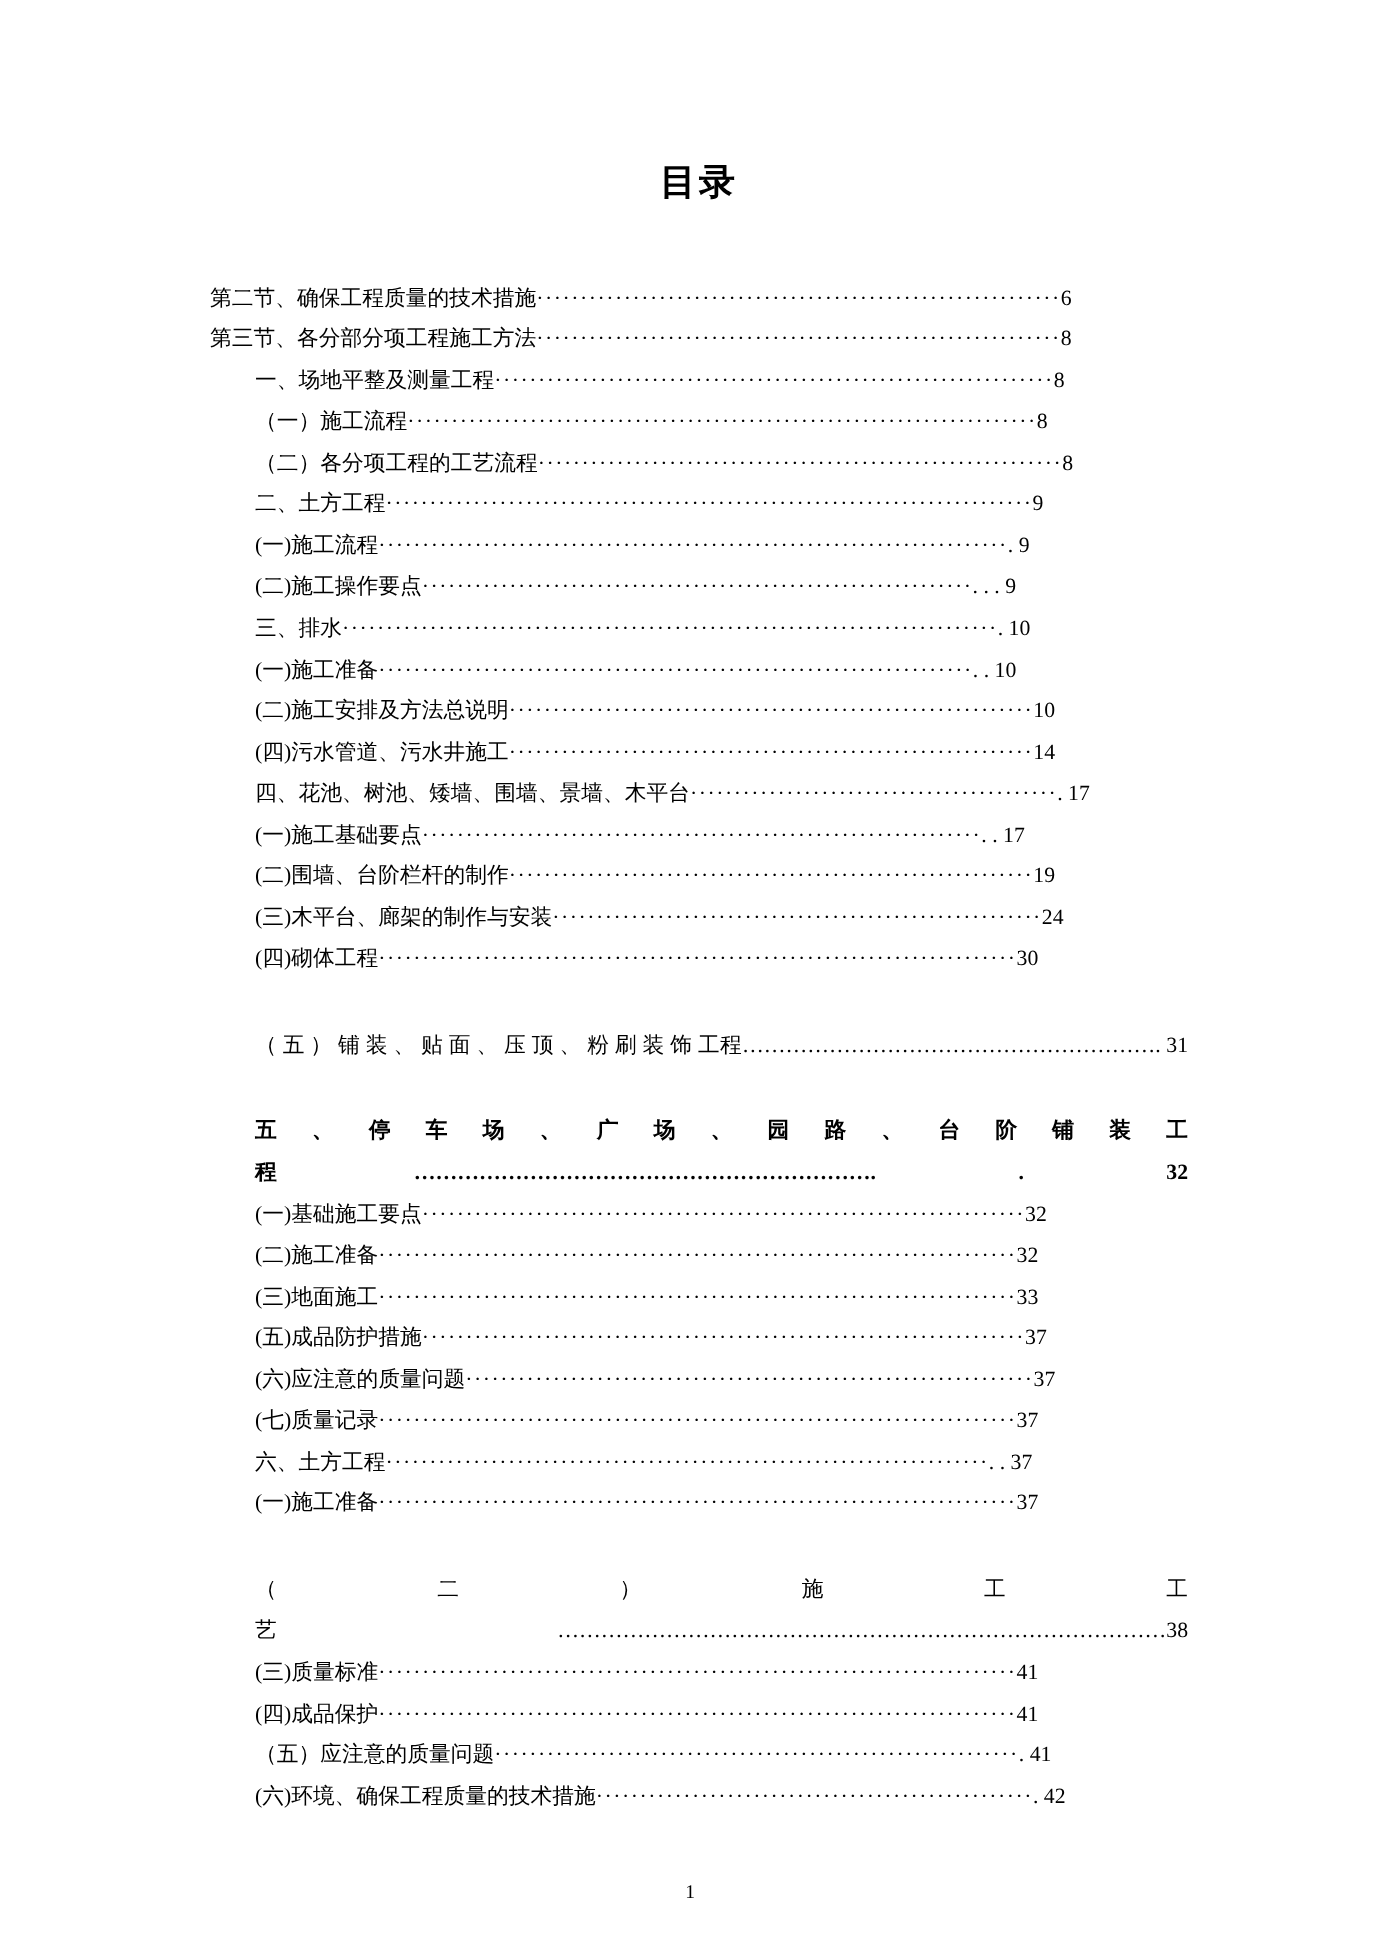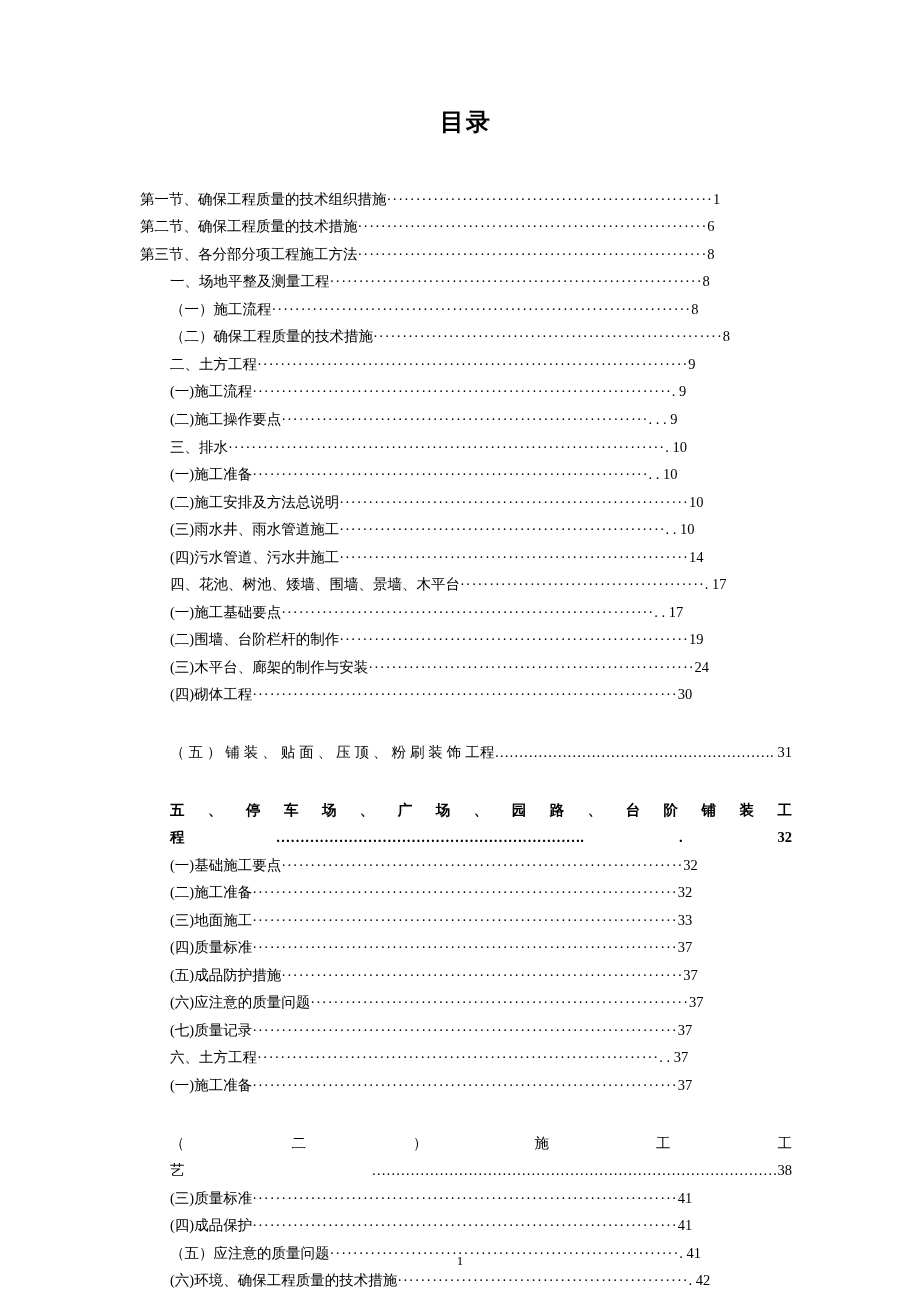--- a/index.html
+++ b/index.html
@@ -45,45 +45,42 @@
       font-family: Times, serif;
       font-size: 13px;
     }
   </style>
 </head>
 <body>
 
 <div class="page">
   <div class="title">目录</div>
   <div id="toc">
-      <div class="toc-line "><span class="label">第一节、确保工程质量的技术组织措施</span><span class="dots">························································</span><span>1</span></div>
       <div class="toc-line "><span class="label">第二节、确保工程质量的技术措施</span><span class="dots">····························································</span><span>6</span></div>
       <div class="toc-line "><span class="label">第三节、各分部分项工程施工方法</span><span class="dots">····························································</span><span>8</span></div>
       <div class="toc-line indent-1"><span class="label">一、场地平整及测量工程</span><span class="dots">································································</span><span>8</span></div>
       <div class="toc-line indent-2"><span class="label">（一）施工流程</span><span class="dots">········································································</span><span>8</span></div>
-      <div class="toc-line indent-2"><span class="label">（二）确保工程质量的技术措施</span><span class="dots">····························································</span><span>8</span></div>
+      <div class="toc-line indent-2"><span class="label">（二）各分项工程的工艺流程</span><span class="dots">····························································</span><span>8</span></div>
       <div class="toc-line indent-1"><span class="label">二、土方工程</span><span class="dots">··········································································</span><span>9</span></div>
       <div class="toc-line indent-2"><span class="label">(一)施工流程</span><span class="dots">········································································</span><span>. 9</span></div>
       <div class="toc-line indent-2"><span class="label">(二)施工操作要点</span><span class="dots">·······························································</span><span>. . . 9</span></div>
       <div class="toc-line indent-1"><span class="label">三、排水</span><span class="dots">···········································································</span><span>. 10</span></div>
       <div class="toc-line indent-2"><span class="label">(一)施工准备</span><span class="dots">····································································</span><span>. . 10</span></div>
       <div class="toc-line indent-2"><span class="label">(二)施工安排及方法总说明</span><span class="dots">····························································</span><span>10</span></div>
-      <div class="toc-line indent-2"><span class="label">(三)雨水井、雨水管道施工</span><span class="dots">························································</span><span>. . 10</span></div>
       <div class="toc-line indent-2"><span class="label">(四)污水管道、污水井施工</span><span class="dots">····························································</span><span>14</span></div>
       <div class="toc-line indent-1"><span class="label">四、花池、树池、矮墙、围墙、景墙、木平台</span><span class="dots">··········································</span><span>. 17</span></div>
       <div class="toc-line indent-2"><span class="label">(一)施工基础要点</span><span class="dots">································································</span><span>. . 17</span></div>
       <div class="toc-line indent-2"><span class="label">(二)围墙、台阶栏杆的制作</span><span class="dots">····························································</span><span>19</span></div>
       <div class="toc-line indent-2"><span class="label">(三)木平台、廊架的制作与安装</span><span class="dots">························································</span><span>24</span></div>
       <div class="toc-line indent-2"><span class="label">(四)砌体工程</span><span class="dots">·········································································</span><span>30</span></div>
       <div class="toc-line wrap" style="text-align-last: justify; text-align: justify;">（ 五 ） 铺 装 、 贴 面 、 压 顶 、 粉 刷 装 饰 工程…………………………………………………. 31</div>
       <div class="toc-line wrap" style="text-align-last: justify; text-align: justify; font-weight: bold;">五 、 停 车 场 、 广 场 、 园 路 、 台 阶 铺 装 工程………………………………………………………. . 32</div>
       <div class="toc-line indent-2"><span class="label">(一)基础施工要点</span><span class="dots">·····································································</span><span>32</span></div>
       <div class="toc-line indent-2"><span class="label">(二)施工准备</span><span class="dots">·········································································</span><span>32</span></div>
       <div class="toc-line indent-2"><span class="label">(三)地面施工</span><span class="dots">·········································································</span><span>33</span></div>
-      <div class="toc-line indent-2"><span class="label">(四)质量标准</span><span class="dots">·········································································</span><span>37</span></div>
       <div class="toc-line indent-2"><span class="label">(五)成品防护措施</span><span class="dots">·····································································</span><span>37</span></div>
       <div class="toc-line indent-2"><span class="label">(六)应注意的质量问题</span><span class="dots">·································································</span><span>37</span></div>
       <div class="toc-line indent-2"><span class="label">(七)质量记录</span><span class="dots">·········································································</span><span>37</span></div>
       <div class="toc-line indent-1"><span class="label">六、土方工程</span><span class="dots">·····································································</span><span>. . 37</span></div>
       <div class="toc-line indent-2"><span class="label">(一)施工准备</span><span class="dots">·········································································</span><span>37</span></div>
       <div class="toc-line wrap" style="text-align-last: justify; text-align: justify;">（　　　二　　　）　　　施　　　工　　　工艺…………………………………………………………………………38</div>
       <div class="toc-line indent-2"><span class="label">(三)质量标准</span><span class="dots">·········································································</span><span>41</span></div>
       <div class="toc-line indent-2"><span class="label">(四)成品保护</span><span class="dots">·········································································</span><span>41</span></div>
       <div class="toc-line indent-2"><span class="label">（五）应注意的质量问题</span><span class="dots">····························································</span><span>. 41</span></div>
       <div class="toc-line indent-2"><span class="label">(六)环境、确保工程质量的技术措施</span><span class="dots">··················································</span><span>. 42</span></div>

